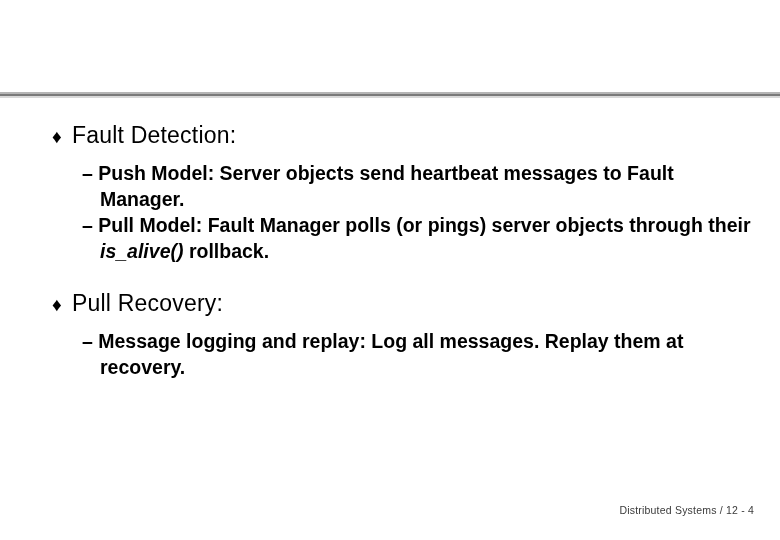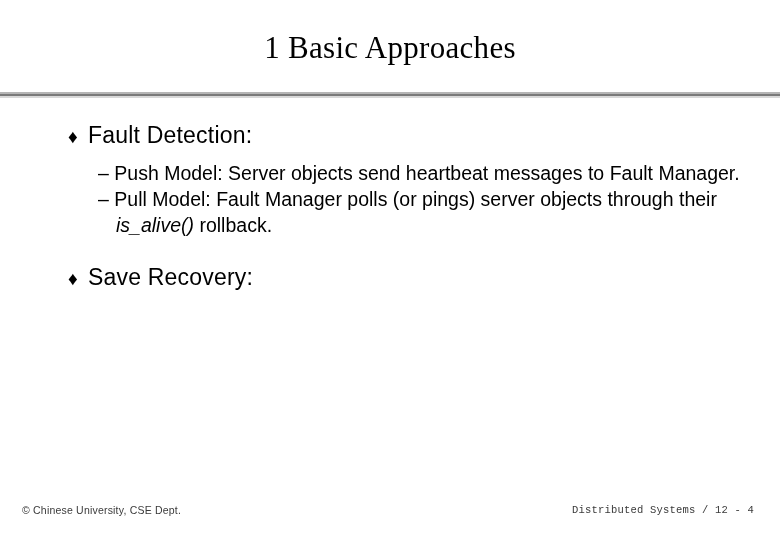--- a/index.html
+++ b/index.html
@@ -60,21 +60,21 @@
     position: absolute;
     top: 4px;
     left: 0;
     width: 780px;
     height: 2px;
     background: #d8d8d8;
   }
   .body-area {
     position: absolute;
     top: 120px;
-    left: 68px;
+    left: 52px;
     width: 700px;
   }
   .lvl1 {
     font-size: 23px;
     line-height: 30px;
     margin-bottom: 2px;
     white-space: nowrap;
   }
   .lvl1 .bullet {
     display: inline-block;
@@ -88,20 +88,21 @@
   .lvl2-block {
     margin-top: 8px;
     margin-bottom: 6px;
     padding-left: 30px;
   }
   .lvl2 {
     font-size: 19.5px;
     line-height: 26px;
     text-indent: -18px;
     padding-left: 18px;
+    font-weight: bold;
   }
   .lvl2 .dash {
     display: inline;
   }
   .spacer {
     height: 18px;
   }
   em.ital {
     font-style: italic;
     margin-top: 34px;
@@ -114,29 +115,27 @@
     color: #3a3a3a;
     letter-spacing: 0.2px;
   }
   .footer-right {
     position: absolute;
     right: 26px;
     bottom: 24px;
     font-size: 10.5px;
     color: #3a3a3a;
     letter-spacing: 0.2px;
-    font-family: Liberation Mono, monospace;
   }
 </style>
 </head>
 <body>
 
 <div class="slide">
 
-  <div class="slide-title">1  Basic Approaches</div>
 
   <div class="title-rule">
     <div class="line-top"></div>
     <div class="line-mid"></div>
     <div class="line-bot"></div>
   </div>
 
   <div class="body-area">
 
     <div class="lvl1">
@@ -149,23 +148,26 @@
       </div>
       <div class="lvl2">
         <span class="dash">–</span>
         <span>Pull Model: Fault Manager polls (or pings) server objects through their </span><em class="ital">is_alive()</em><span> rollback.</span>
       </div>
     </div>
 
     <div class="spacer"></div>
 
     <div class="lvl1">
-      <span class="bullet">♦</span><span class="text">Save Recovery:</span>
+      <span class="bullet">♦</span><span class="text">Pull Recovery:</span>
     </div>
     <div class="lvl2-block">
+      <div class="lvl2">
+        <span class="dash">–</span>
+        <span>Message logging and replay: Log all messages. Replay them at recovery.</span>
+      </div>
     </div>
 
   </div>
 
-  <div class="footer-left">© Chinese University, CSE Dept.</div>
   <div class="footer-right">Distributed Systems / 12 - 4</div>
 
 </div>
 
 </body></html>

